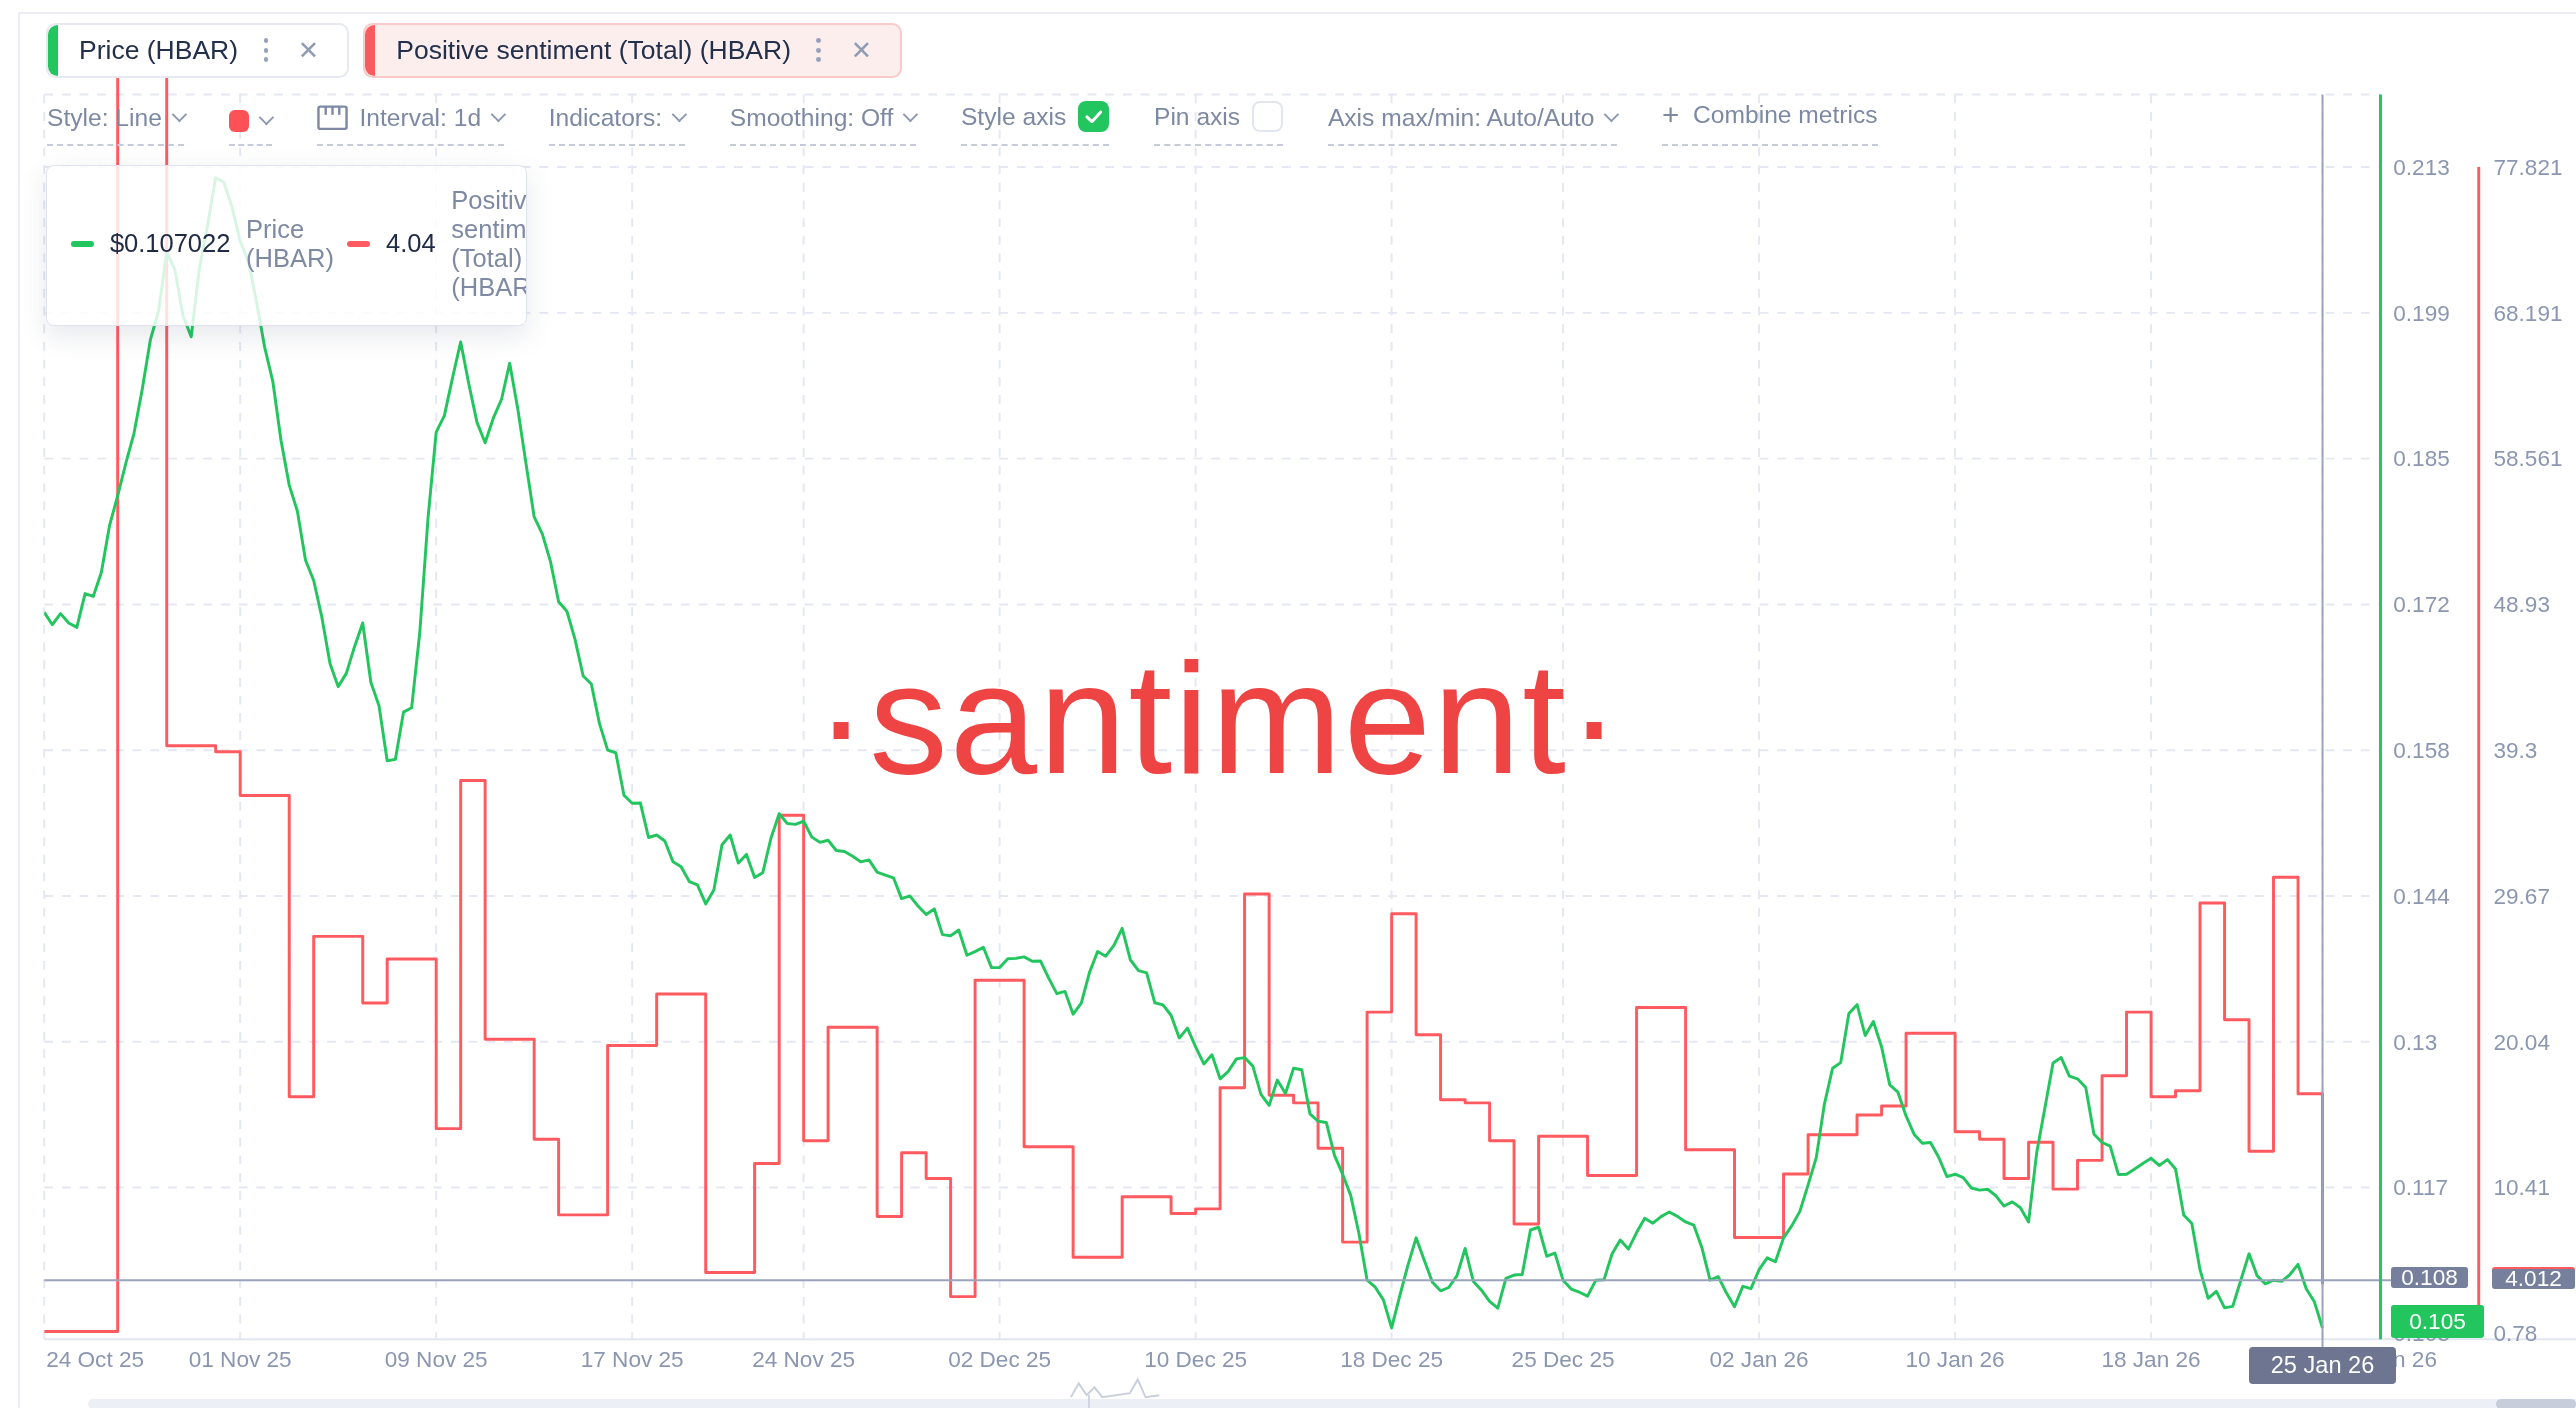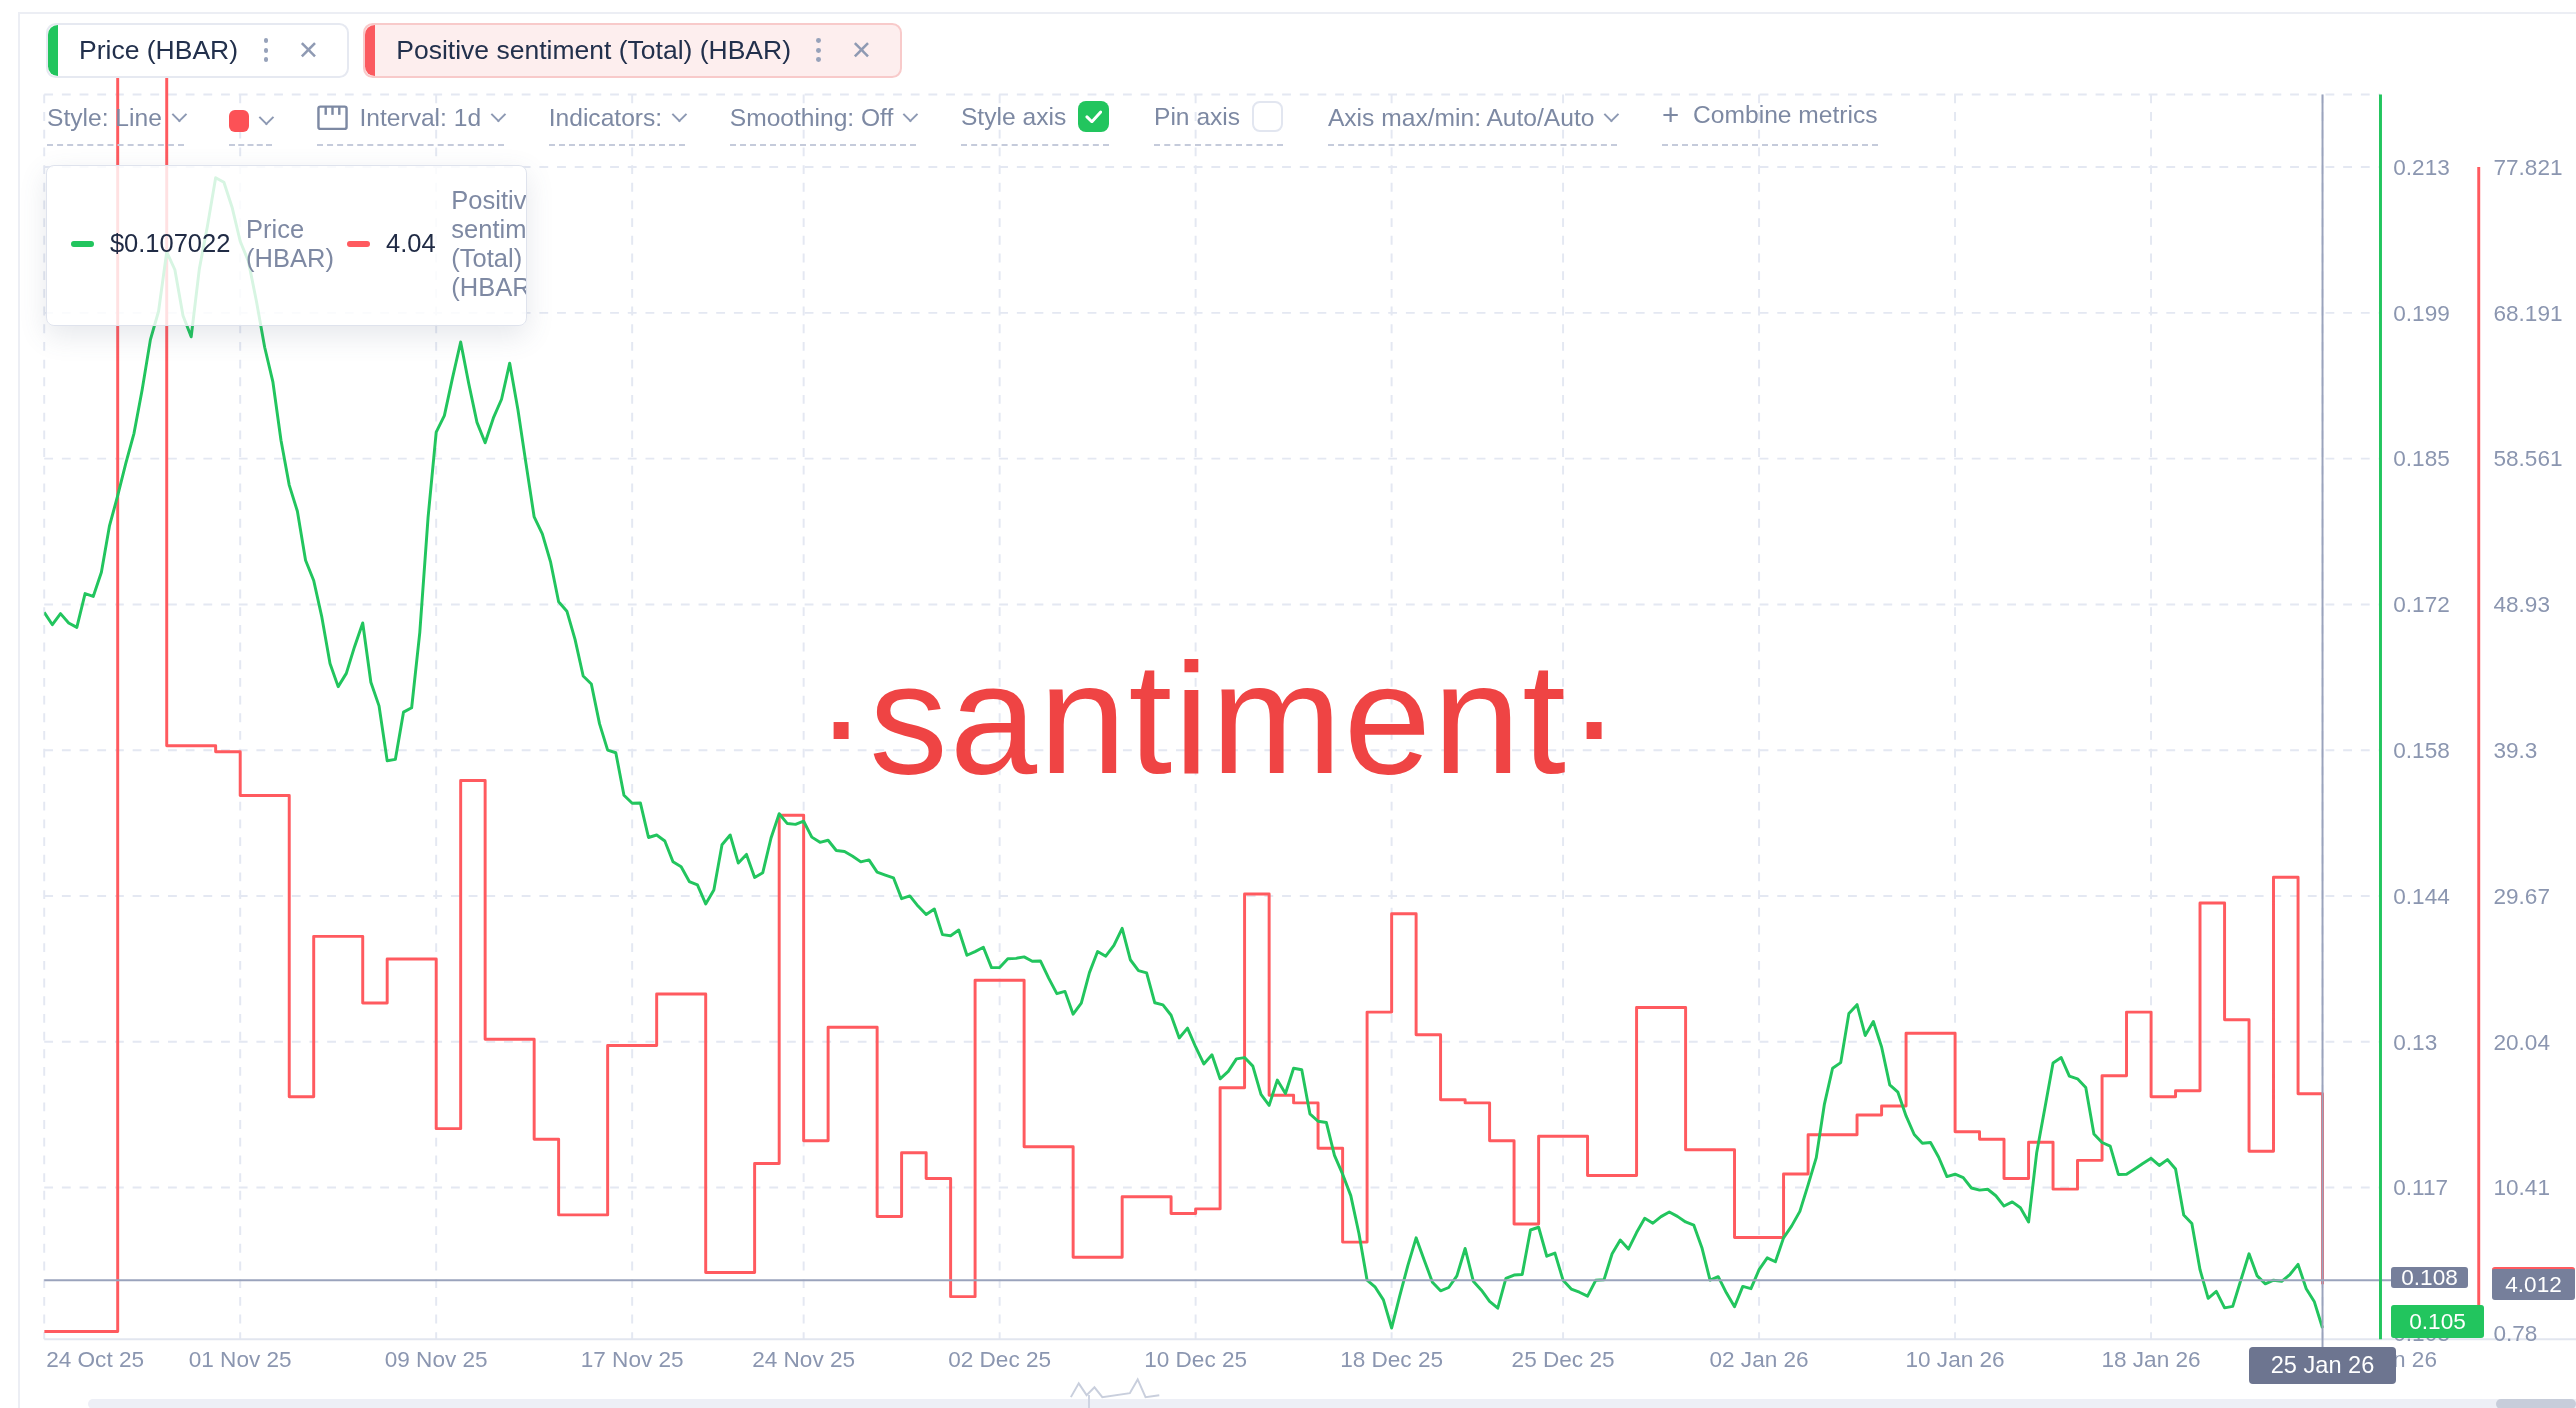--- a/index.html
+++ b/index.html
@@ -214,21 +214,21 @@
     <line x1="45" y1="1303.0454545454545" x2="2434" y2="1303.0454545454545" stroke="#9aa3bc" stroke-width="2"></line>
     <line x1="2364" y1="96" x2="2364" y2="1371" stroke="#9aa3bc" stroke-width="2"></line>
     <line x1="2423" y1="96" x2="2423" y2="1363" stroke="#22c55e" stroke-width="3"></line>
     <line x1="2523" y1="170" x2="2523" y2="1357" stroke="#ff5a5f" stroke-width="3"></line>
     <polyline points="1090,1422 1098,1408 1106,1420 1114,1412 1122,1422 1150,1418 1158,1404 1166,1422 1180,1420" fill="none" stroke="#c9cfdd" stroke-width="2"></polyline>
   </svg>
 <div class="plot-hover"></div>
 
 <div class="badge gray" style="left:2391px; top:1267px; width:77px; height:21px;">0.108</div>
 <div class="badge green" style="left:2391px; top:1305px; width:93px; height:33px;">0.105</div>
-<div class="badge gray redtop" style="left:2492px; top:1267px; width:83px; height:33px;">4.012</div>
+<div class="badge gray redtop" style="left:2492px; top:1267px; width:83px; height:22px;">4.012</div>
 <div class="badge datebadge" style="left:2249px; top:1347px; width:147px; height:37px;">25 Jan 26</div>
 
 <div class="tooltip">
   <div class="tt-body">
     <div class="tt-row">
       <span class="tt-dash" style="background: rgb(34, 197, 94);"></span>
       <span class="tt-val">$0.107022</span>
       <span class="tt-lab">Price (HBAR)</span>
     </div>
     <div class="tt-row">

